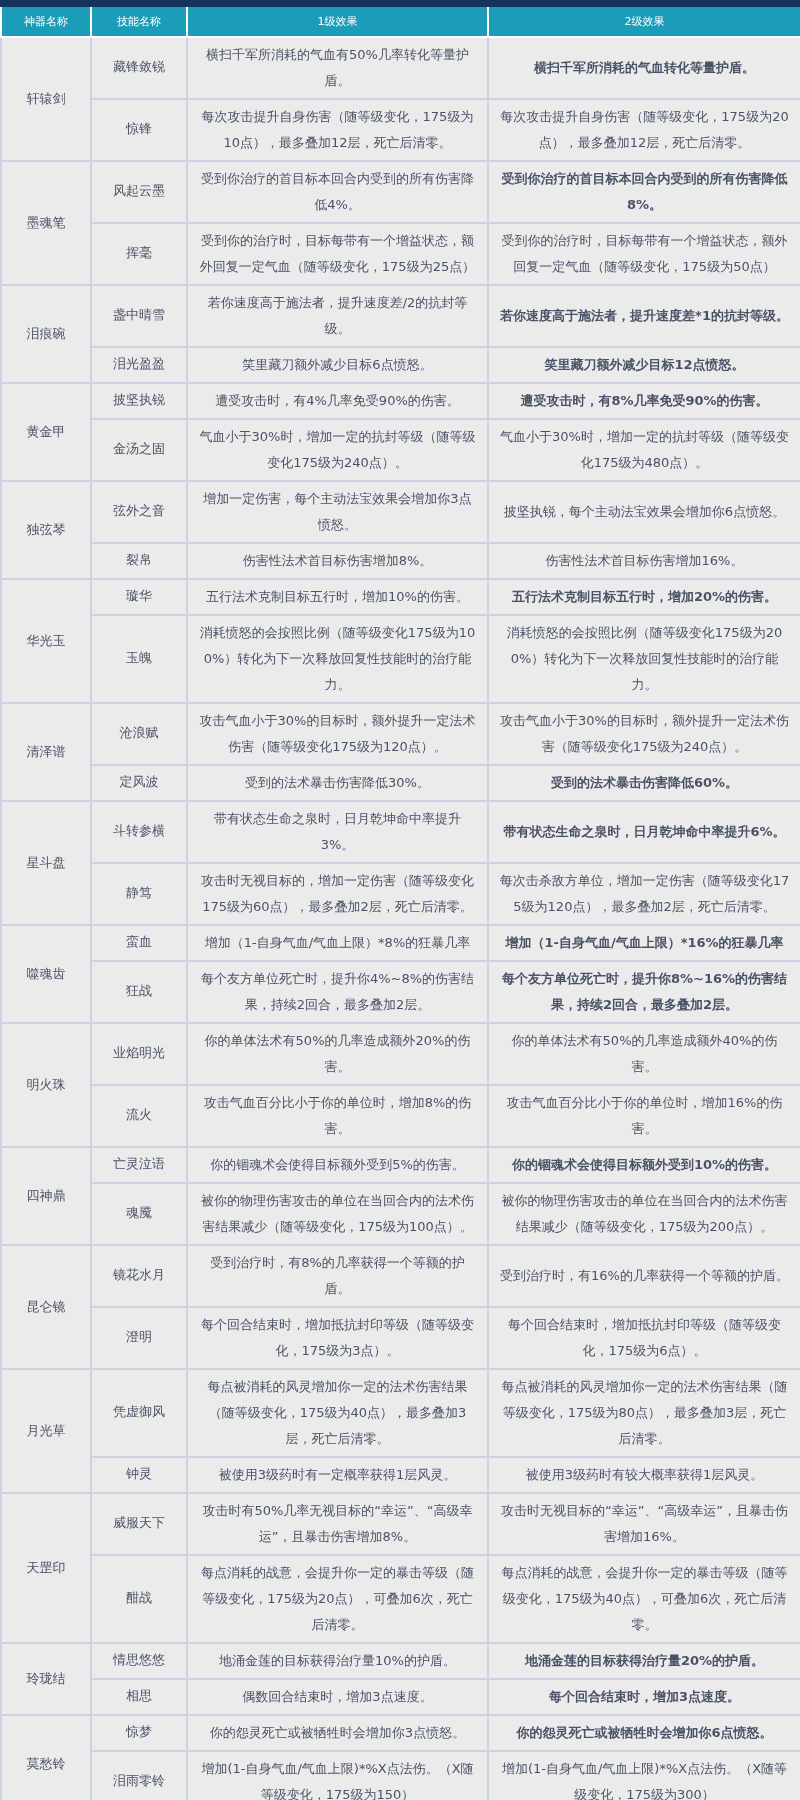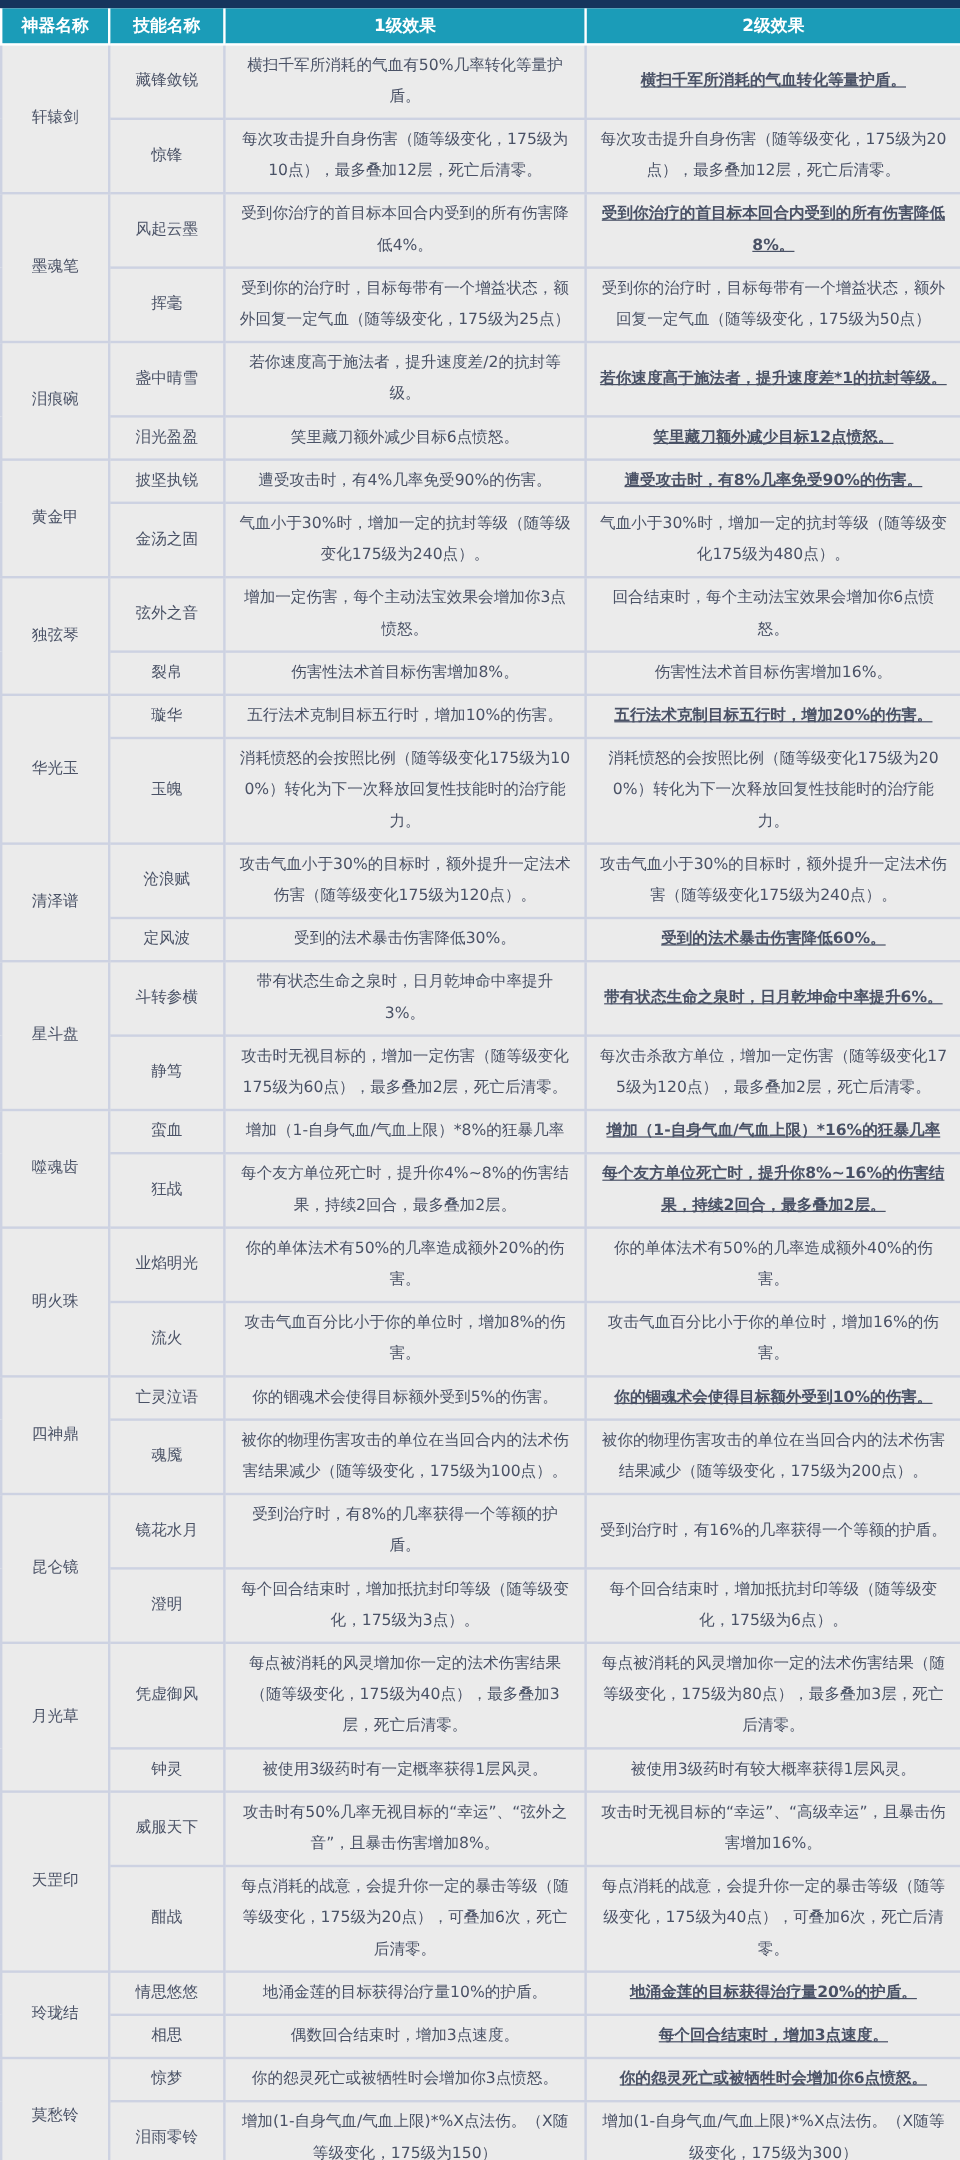--- a/index.html
+++ b/index.html
@@ -26,22 +26,22 @@
     border-collapse:collapse;
     table-layout:fixed;
   }
   col.c1{width:90px;}
   col.c2{width:96px;}
   col.c3{width:301px;}
   col.c4{width:313px;}
   thead th{
     background:var(--header-bg);
     color:var(--header-text);
-    font-size:14px;
-    font-weight:bold;
+    font-size:11px;
+    font-weight:normal;
     height:30px;
     text-align:center;
     border:2px solid #FFFFFF;
     border-top:none;
   }
   tbody td{
     background:var(--cell-bg);
     color:var(--text);
     font-size:13px;
     line-height:26px;
@@ -54,21 +54,20 @@
   tbody td.artifact{
     font-size:13px;
     padding:10px 4px;
   }
   tbody td.skill{
     padding:4px 6px;
     font-family:Liberation Mono, monospace;
   }
   tbody td.lv2.bold{
     font-weight:bold;
-    text-decoration:underline;
   }
 </style>
 </head>
 <body>
 
 <div class="top-bar"></div>
 
 <table>
   <colgroup>
     <col class="c1">
@@ -126,21 +125,21 @@
       </tr>
       <tr>
         <td class="skill">金汤之固</td>
         <td class="lv1">气血小于30%时，增加一定的抗封等级（随等级变化175级为240点）。</td>
         <td class="lv2">气血小于30%时，增加一定的抗封等级（随等级变化175级为480点）。</td>
       </tr>
       <tr>
         <td class="artifact" rowspan="2">独弦琴</td>
         <td class="skill">弦外之音</td>
         <td class="lv1">增加一定伤害，每个主动法宝效果会增加你3点愤怒。</td>
-        <td class="lv2">回合结束时，每个主动法宝效果会增加你6点愤怒。</td>
+        <td class="lv2">披坚执锐，每个主动法宝效果会增加你6点愤怒。</td>
       </tr>
       <tr>
         <td class="skill">裂帛</td>
         <td class="lv1">伤害性法术首目标伤害增加8%。</td>
         <td class="lv2">伤害性法术首目标伤害增加16%。</td>
       </tr>
       <tr>
         <td class="artifact" rowspan="2">华光玉</td>
         <td class="skill">璇华</td>
         <td class="lv1">五行法术克制目标五行时，增加10%的伤害。</td>
@@ -224,21 +223,21 @@
         <td class="lv2">每点被消耗的风灵增加你一定的法术伤害结果（随等级变化，175级为80点），最多叠加3层，死亡后清零。</td>
       </tr>
       <tr>
         <td class="skill">钟灵</td>
         <td class="lv1">被使用3级药时有一定概率获得1层风灵。</td>
         <td class="lv2">被使用3级药时有较大概率获得1层风灵。</td>
       </tr>
       <tr>
         <td class="artifact" rowspan="2">天罡印</td>
         <td class="skill">威服天下</td>
-        <td class="lv1">攻击时有50%几率无视目标的“幸运”、“弦外之音”，且暴击伤害增加8%。</td>
+        <td class="lv1">攻击时有50%几率无视目标的“幸运”、“高级幸运”，且暴击伤害增加8%。</td>
         <td class="lv2">攻击时无视目标的“幸运”、“高级幸运”，且暴击伤害增加16%。</td>
       </tr>
       <tr>
         <td class="skill">酣战</td>
         <td class="lv1">每点消耗的战意，会提升你一定的暴击等级（随等级变化，175级为20点），可叠加6次，死亡后清零。</td>
         <td class="lv2">每点消耗的战意，会提升你一定的暴击等级（随等级变化，175级为40点），可叠加6次，死亡后清零。</td>
       </tr>
       <tr>
         <td class="artifact" rowspan="2">玲珑结</td>
         <td class="skill">情思悠悠</td>

